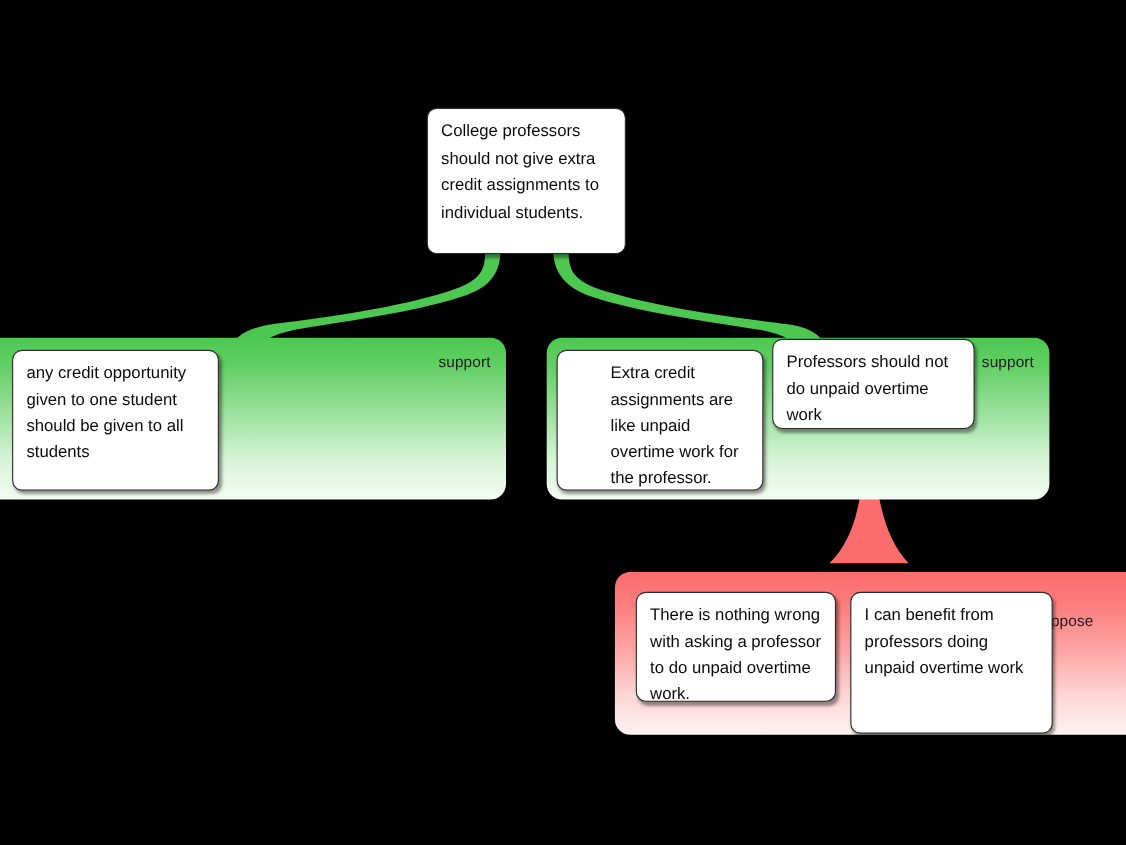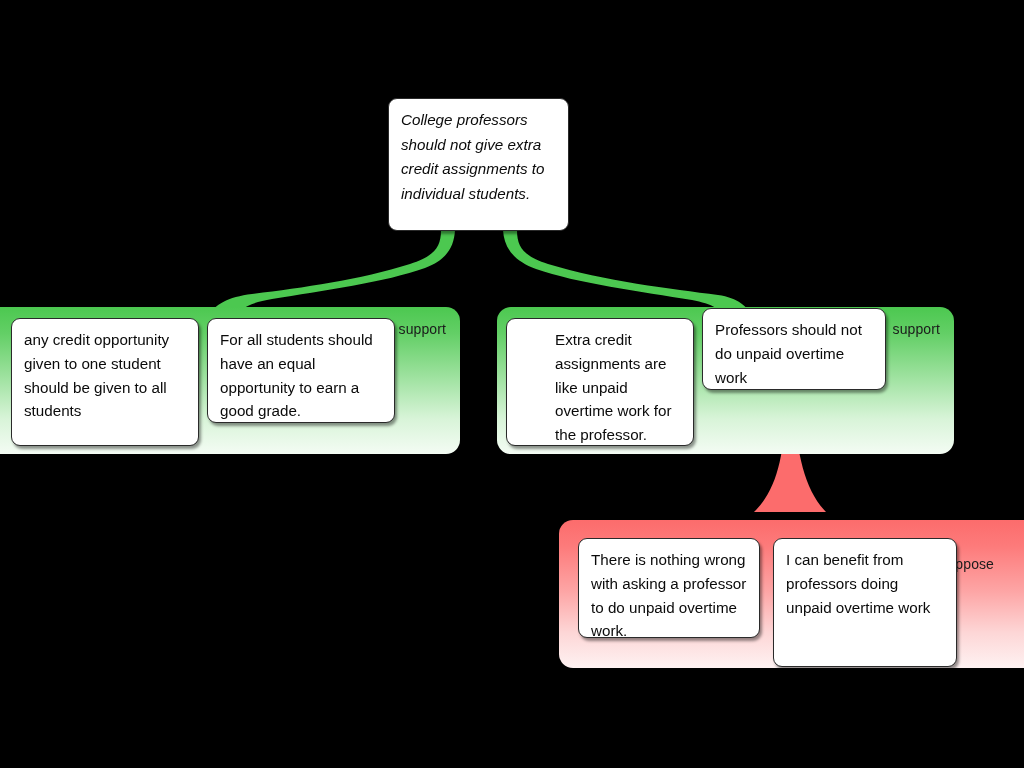--- a/index.html
+++ b/index.html
@@ -55,21 +55,20 @@
     box-sizing: border-box;
     box-shadow: 2px 3px 3px rgba(0,0,0,0.42);
     padding: 9px 11px 9px 12px;
     font-size: 15.2px;
     line-height: 23.8px;
     color: #0a0a0a;
     overflow: hidden;
   }
   .card.root {
     line-height: 24.5px;
-    font-style: italic;
   }
 </style>
 </head>
 <body>
 
 <div id="canvas">
 
   <svg id="links" viewBox="0 0 1024 768" width="1024" height="768">
 
     <path fill="#4CC850" d="M 441 230
@@ -106,23 +105,20 @@
   </svg>
 
   <div class="group-panel support" style="left:-14px; top:307px; width:474px; height:147px;">
     <span class="group-label" style="right:14px; top:14px;">support</span>
   </div>
 
   <div class="card" style="left:11px; top:318px; width:188px; height:128px;">
     <span>any credit opportunity given to one student should be given to all students</span>
   </div>
 
-  <div class="card" style="left:207px; top:318px; width:188px; height:105px;">
-    <span>For all students should have an equal opportunity to earn a good grade.</span>
-  </div>
 
   <div class="group-panel support" style="left:497px; top:307px; width:457px; height:147px;">
     <span class="group-label" style="right:14px; top:14px;">support</span>
   </div>
 
   <div class="card" style="left:506px; top:318px; width:188px; height:128px;padding-left:48px;">
     <span>Extra credit assignments are like unpaid overtime work for the professor.</span>
   </div>
 
   <div class="card" style="left:702px; top:308px; width:184px; height:82px;">

